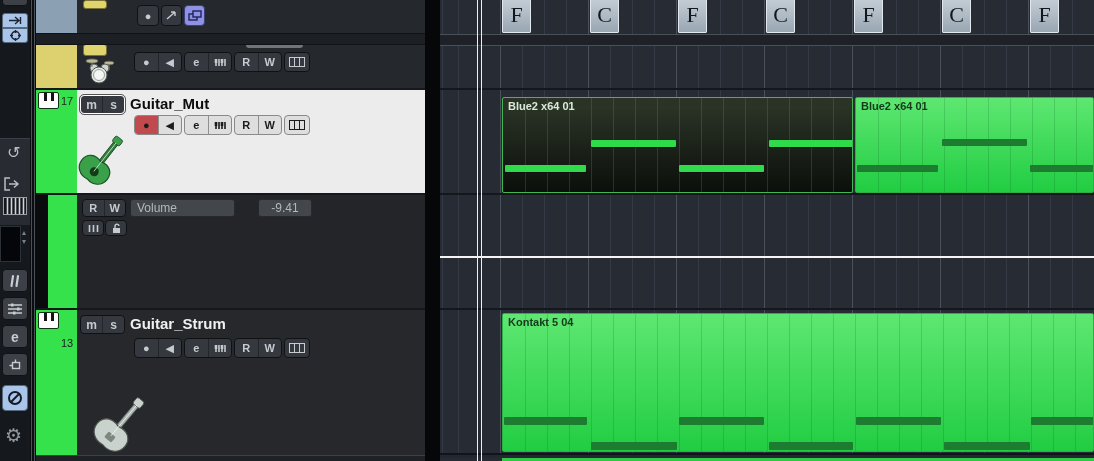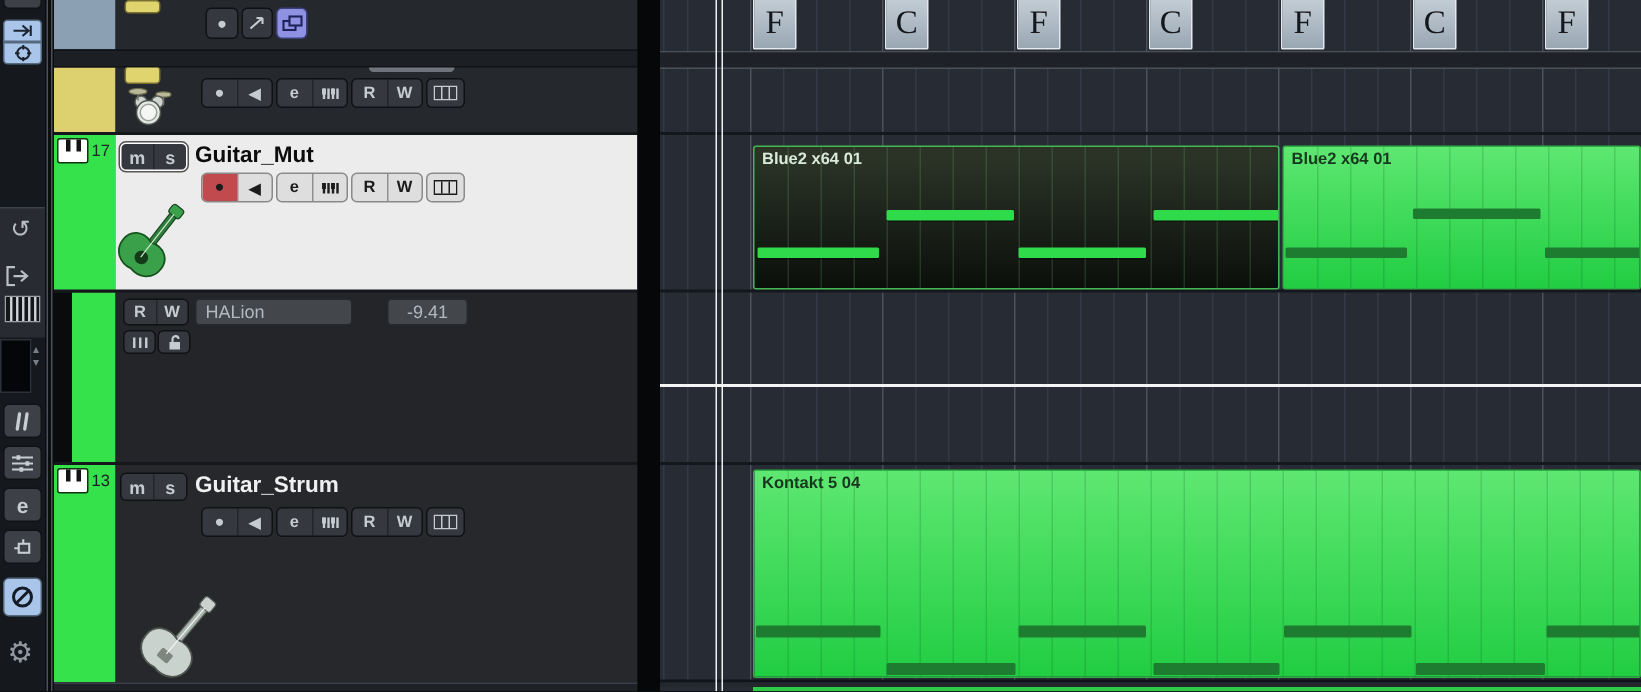--- a/index.html
+++ b/index.html
@@ -297,21 +297,21 @@
       <div class="panelbg" style="background:#232528;"></div>
       <div class="grp dark" style="left:46px;top:4px;width:44px;height:18px;">
         <div class="cell">
             <span>R</span>
           </div>
         <div class="cell">
             <span>W</span>
           </div>
       </div>
       <div class="fld" style="left:94px;top:4px;width:105px;height:18px;font-weight:normal;font-size:12px;">
-        <span>HALion</span>
+        <span>Volume</span>
       </div>
       <div class="fld" style="left:222px;top:4px;width:54px;height:18px;justify-content:center;font-weight:normal;font-size:12px;">
         <span>-9.41</span>
       </div>
       <div class="grp dark" style="left:46px;top:25px;width:22px;height:16px;">
         <div class="cell">
           <svg width="11" height="9" viewBox="0 0 11 9">
               <path d="M1.5 1v7M5.5 1v7M9.5 1v7" stroke="#c6cbd0" stroke-width="1.6"></path>
             </svg>
         </div>
@@ -328,21 +328,21 @@
 
     <div class="rowline" style="top:308px;left:0;width:389px;"></div>
 
     <div class="trow" style="top:310px;height:145px;">
       <div class="strip" style="background:#35e24b;"></div>
       <div class="panelbg" style="background:#26282c;"></div>
       <div class="badge">
           <i style="left:5px;"></i>
           <i style="left:12px;"></i>
         </div>
-      <div class="tnum" style="color:#1a1d20;">13</div>
+      <div class="tnum" style="color:#1a1d20;margin-top:22px;">13</div>
       <div class="grp dark ms" style="left:44px;top:5px;width:45px;height:19px;">
         <div class="cell">
             <span>m</span>
           </div>
         <div class="cell">
             <span>s</span>
           </div>
       </div>
       <div class="abs" style="left:94px;top:5px;font-size:15px;font-weight:bold;color:#f0f0f0;">Guitar_Strum</div>
       <div class="grp dark" style="left:98px;top:28px;width:48px;height:20px;">

